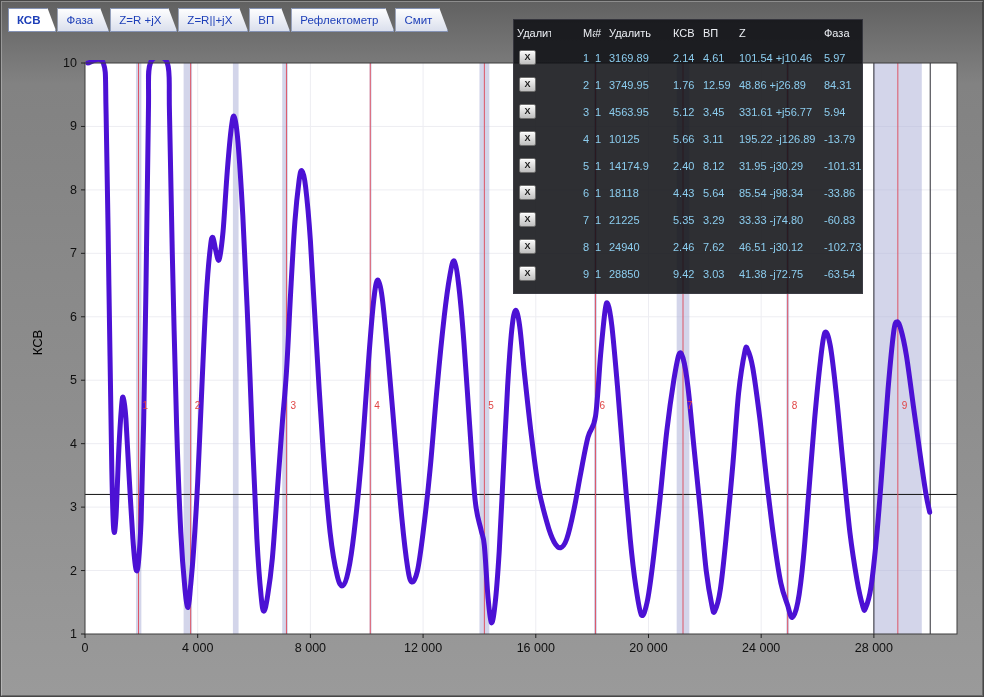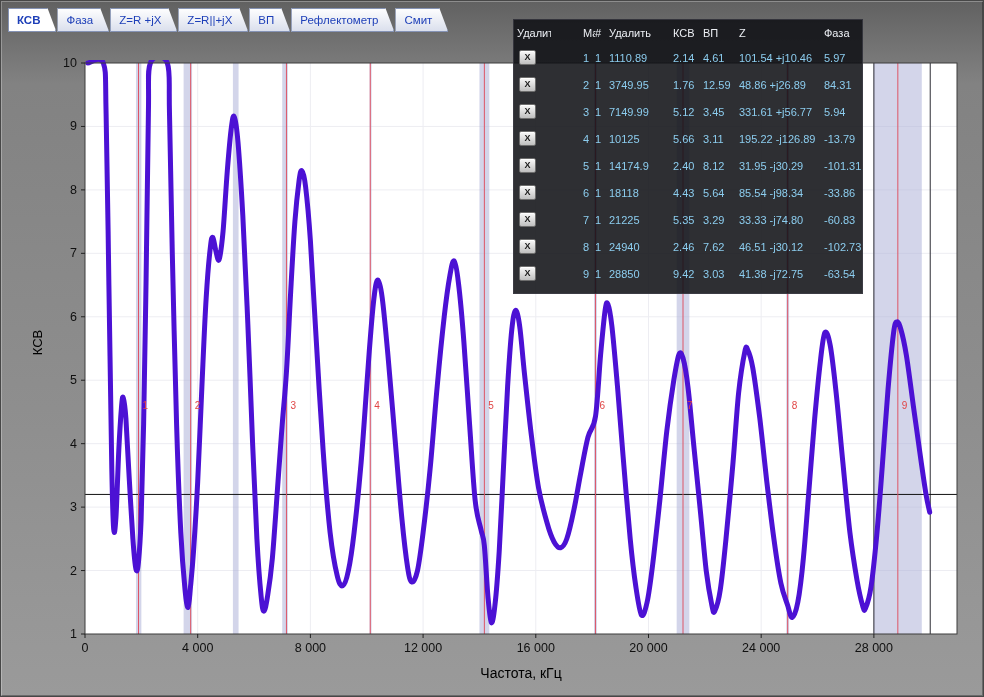--- a/index.html
+++ b/index.html
@@ -156,58 +156,57 @@
       <text x="534.7915993537965" y="651" text-anchor="middle" fill="#101010" font-size="12.5">16 000</text>
       <line x1="647.4894991922456" y1="633" x2="647.4894991922456" y2="637" stroke="#222"></line>
       <text x="647.4894991922456" y="651" text-anchor="middle" fill="#101010" font-size="12.5">20 000</text>
       <line x1="760.1873990306947" y1="633" x2="760.1873990306947" y2="637" stroke="#222"></line>
       <text x="760.1873990306947" y="651" text-anchor="middle" fill="#101010" font-size="12.5">24 000</text>
       <line x1="872.8852988691438" y1="633" x2="872.8852988691438" y2="637" stroke="#222"></line>
       <text x="872.8852988691438" y="651" text-anchor="middle" fill="#101010" font-size="12.5">28 000</text>
     </svg>
 
   <div class="ylabel">КСВ</div>
-  <div class="xlabel">Частота, кГц</div>
 
   <div class="mtable" id="mtable">
       <div class="mrow mhead">
         <div class="mcell c0">Удалить</div>
         <div class="mcell c1">Маркер</div>
         <div class="mcell c2">#</div>
         <div class="mcell c3">Удалить</div>
         <div class="mcell c4">КСВ</div>
         <div class="mcell c5">ВП</div>
         <div class="mcell c6">Z</div>
         <div class="mcell c7">Фаза</div>
       </div>
       <div class="mrow">
         <div class="mcell c0"><button class="xbtn">X</button></div>
         <div class="mcell c1">1</div>
         <div class="mcell c2">1</div>
-        <div class="mcell c3">1110.89</div>
+        <div class="mcell c3">3169.89</div>
         <div class="mcell c4">2.14</div>
         <div class="mcell c5">4.61</div>
         <div class="mcell c6">101.54 +j10.46</div>
         <div class="mcell c7">5.97</div>
       </div>
       <div class="mrow">
         <div class="mcell c0"><button class="xbtn">X</button></div>
         <div class="mcell c1">2</div>
         <div class="mcell c2">1</div>
         <div class="mcell c3">3749.95</div>
         <div class="mcell c4">1.76</div>
         <div class="mcell c5">12.59</div>
         <div class="mcell c6">48.86 +j26.89</div>
         <div class="mcell c7">84.31</div>
       </div>
       <div class="mrow">
         <div class="mcell c0"><button class="xbtn">X</button></div>
         <div class="mcell c1">3</div>
         <div class="mcell c2">1</div>
-        <div class="mcell c3">7149.99</div>
+        <div class="mcell c3">4563.95</div>
         <div class="mcell c4">5.12</div>
         <div class="mcell c5">3.45</div>
         <div class="mcell c6">331.61 +j56.77</div>
         <div class="mcell c7">5.94</div>
       </div>
       <div class="mrow">
         <div class="mcell c0"><button class="xbtn">X</button></div>
         <div class="mcell c1">4</div>
         <div class="mcell c2">1</div>
         <div class="mcell c3">10125</div>

